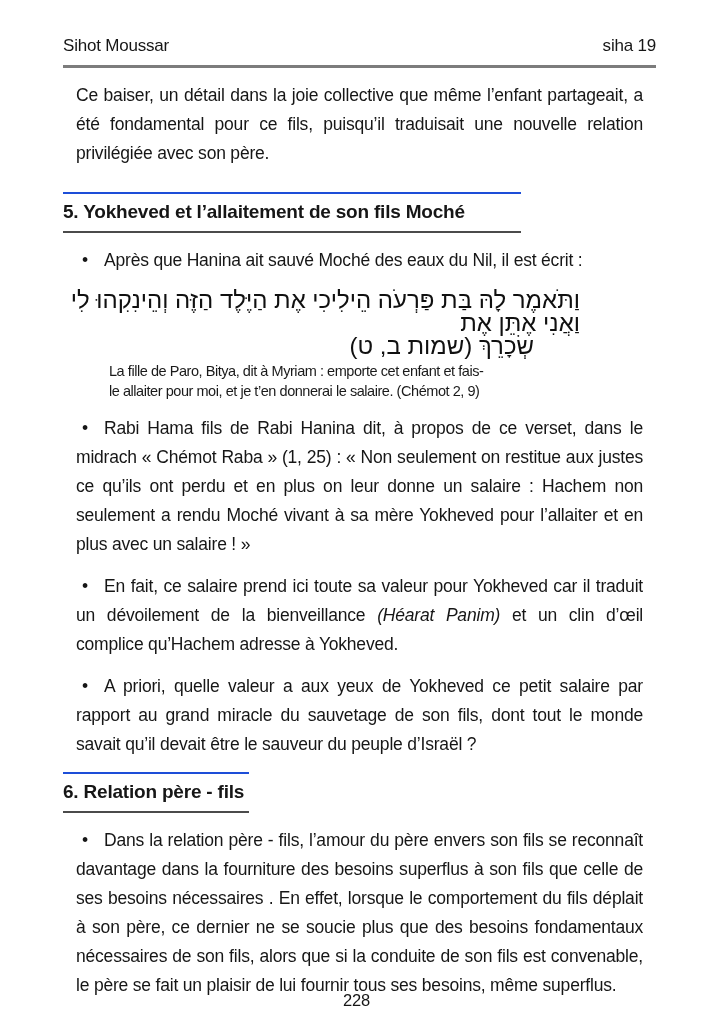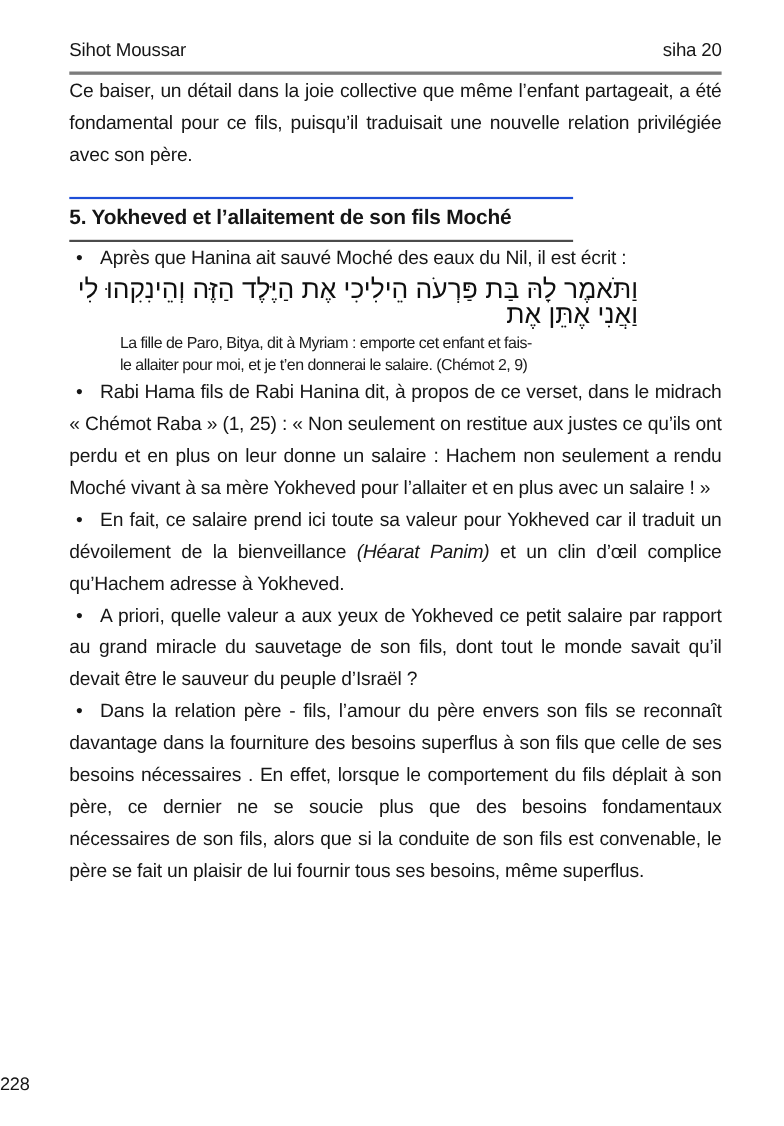--- a/index.html
+++ b/index.html
@@ -15,21 +15,21 @@
     padding: 36px 57px 0 63px;
   }
   
   .header {
     display: flex; justify-content: space-between; align-items: baseline;
     font-size: 17px; letter-spacing: -0.2px; padding-bottom: 9px;
   }
   .hrule { height: 3px; background: #7c7c7c; }
   
   p.para {
-    margin: 0; font-size: 17.5px; line-height: 29px;
+    margin: 13px; font-size: 17.5px; line-height: 29px;
     text-align: justify; letter-spacing: -0.2px;
   }
   .intro { margin-top: 26px; }
   p.bullet { text-indent: 6px; }
   .dot { display: inline-block; width: 22px; text-indent: 0; }
   .mt-b1 { margin-top: 15px; }
   .mt-b2 { margin-top: 12px; }
   .mt-b3 { margin-top: 8px; }
   .mt-b4 { margin-top: 8px; }
   .mt-b5 { margin-top: 16px; }
@@ -52,67 +52,71 @@
   }
   .hebrew .l2 { padding-right: 46px; }
   
   .translation {
     margin: 4px 0 0 46px;
     font-size: 14.5px; line-height: 20px;
     letter-spacing: -0.45px; color: #1a1a1a;
   }
   
   .footer {
-    position: absolute; left: 0; right: 0; bottom: 28px;
-    font-size: 16.5px; letter-spacing: -0.2px;
+    position: absolute; left: 0; right: 0; bottom: 14px;
+    text-align: center; font-size: 16.5px; letter-spacing: -0.2px;
   }
   i { font-style: italic; }
 </style>
 </head>
 <body>
 
 <div class="page">
 
   <div class="header">
     <span>Sihot Moussar</span>
-    <span>siha 20</span>
+    <span>siha 19</span>
   </div>
   <div class="hrule"></div>
 
   <p class="para intro">Ce baiser, un détail dans la joie collective que même l’enfant partageait, a été fondamental pour ce fils, puisqu’il traduisait une nouvelle relation privilégiée avec son père.</p>
 
   <h2 class="sec sec5">
     <span class="box">5. Yokheved et l’allaitement de son fils Moché</span>
   </h2>
 
   <p class="para bullet mt-b1">
     <span class="dot">•</span><span>Après que Hanina ait sauvé Moché des eaux du Nil, il est écrit :</span>
   </p>
 
   <div class="hebrew">
     <div>וַתֹּאמֶר לָהּ בַּת פַּרְעֹה הֵילִיכִי אֶת הַיֶּלֶד הַזֶּה וְהֵינִקִהוּ לִי וַאֲנִי אֶתֵּן אֶת</div>
+    <div class="l2">שְׂכָרֵךְ (שמות ב, ט)</div>
   </div>
 
   <div class="translation">
     <div>La fille de Paro, Bitya, dit à Myriam : emporte cet enfant et fais-</div>
     <div>le allaiter pour moi, et je t’en donnerai le salaire. (Chémot 2, 9)</div>
   </div>
 
   <p class="para bullet mt-b2">
     <span class="dot">•</span><span>Rabi Hama fils de Rabi Hanina dit, à propos de ce verset,  dans le midrach « Chémot Raba » (1, 25) : « Non seulement on restitue aux justes ce qu’ils ont perdu et en plus on leur donne un salaire : Hachem non seulement a rendu Moché  vivant à sa mère Yokheved pour l’allaiter et en plus avec un salaire ! »</span>
   </p>
 
   <p class="para bullet mt-b4">
     <span class="dot">•</span><span>En fait, ce salaire prend ici toute sa valeur pour Yokheved car il traduit un dévoilement de la bienveillance </span><i>(Héarat Panim)</i><span> et un clin d’œil complice qu’Hachem adresse à Yokheved.</span>
   </p>
 
   <p class="para bullet mt-b3">
     <span class="dot">•</span><span>A priori, quelle valeur a aux yeux de Yokheved ce petit salaire par rapport au grand miracle du sauvetage de son fils, dont tout le monde savait qu’il devait être le sauveur du peuple d’Israël ?</span>
   </p>
 
+  <h2 class="sec sec6">
+    <span class="box">6. Relation père - fils</span>
+  </h2>
 
   <p class="para bullet mt-b5">
     <span class="dot">•</span><span>Dans la relation père - fils, l’amour du père envers son fils se reconnaît davantage dans la fourniture des besoins superflus à son fils que celle de ses besoins nécessaires . En effet, lorsque le comportement du fils déplait à son père, ce dernier ne se soucie plus que des besoins  fondamentaux nécessaires de son fils, alors que si la conduite de son fils est convenable, le père se fait un plaisir de lui fournir tous ses besoins, même superflus.</span>
   </p>
 
   <div class="footer">228</div>
 
 </div>
 
 </body></html>

